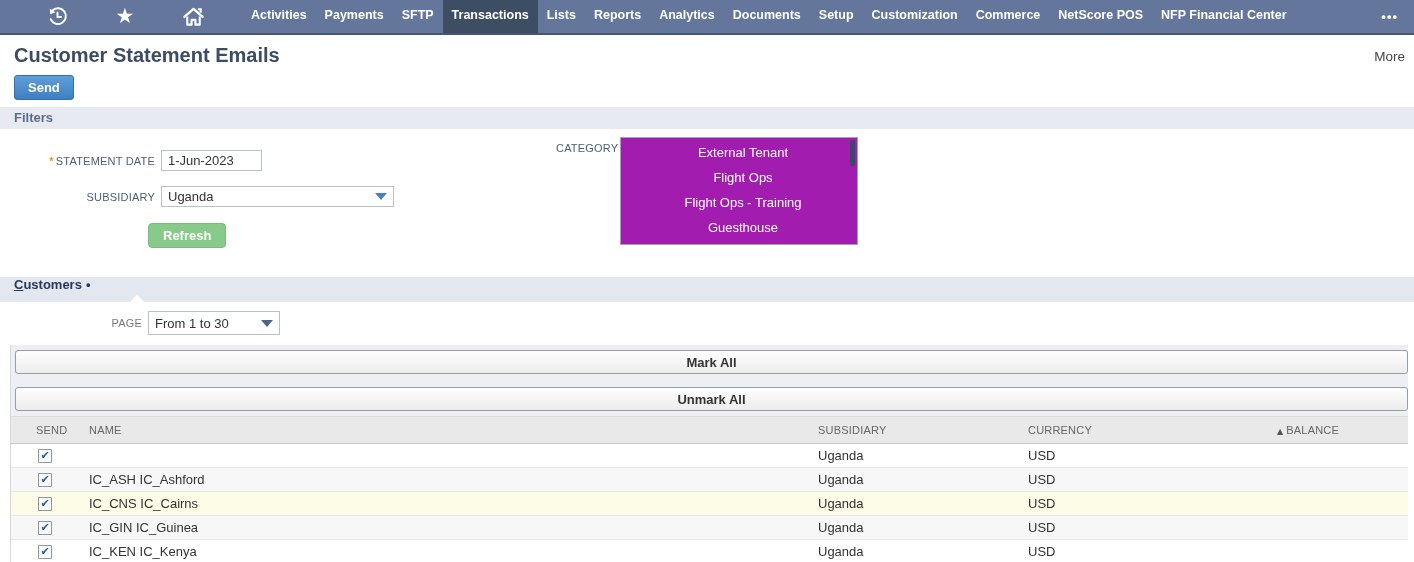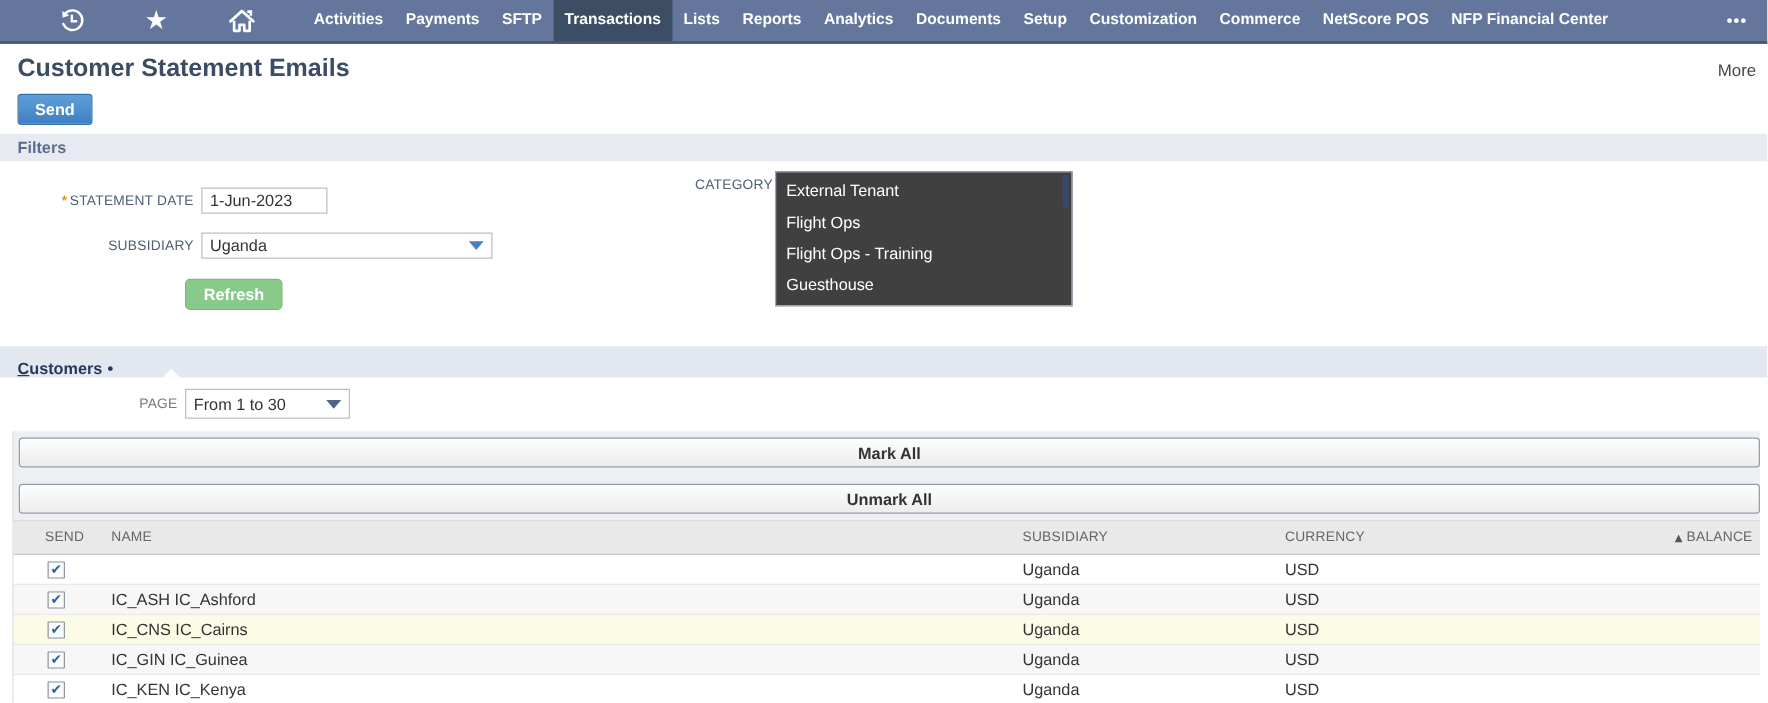--- a/index.html
+++ b/index.html
@@ -44,29 +44,29 @@
     width:233px; height:21px; border:1px solid #b8c1ce; background:#fff;
     padding:0 6px; cursor:pointer; }
   .selectbox .sel-text { font-size:13px; color:#333; }
   .tri { width:0; height:0; border-left:6px solid transparent; border-right:6px solid transparent;
     border-top:7px solid #4a7ec1; }
   .refresh-btn { margin:16px 0 0 134px; background:#87ca89; border:1px solid #7abc7c;
     border-radius:4px; color:#fff; font-weight:700; font-size:13px; padding:4px 14px;
     cursor:pointer; font-family:"Liberation Sans","DejaVu Sans",sans-serif; }
   .category-group { position:absolute; left:556px; top:8px; display:flex; }
   .category-group .flabel { width:58px; margin-top:5px; }
-  .listbox { position:relative; width:238px; height:108px; background:#404040;
-    border:1px solid #9aa6b8; overflow:hidden; padding-top:2px; }
+  .listbox { position:relative; width:238px; height:108px; background:#a21caf;
+    border:1px solid #9aa6b8; overflow:hidden; padding-top:2px;text-align:center; }
   .listbox .opt { color:#fff; font-size:13px; padding:5px 0 5px 8px; cursor:pointer; }
   .scroll-thumb { position:absolute; top:2px; right:2px; width:5px; height:26px;
     background:#394a66; border-radius:2px; }
 
   
   .tab-bar { position:relative; margin-top:12px; height:25px; background:#e3e7ef;
-    padding-left:14px; display:flex; align-items:flex-end; }
+    padding-left:14px; display:flex; align-items:flex-start; }
   .tab-label { font-size:13px; font-weight:700; color:#24395c; cursor:pointer; }
   .tab-bullet { font-size:13px; font-weight:700; color:#24395c; margin-left:4px; }
   .tab-notch { position:absolute; left:130px; bottom:0; width:0; height:0;
     border-left:7px solid transparent; border-right:7px solid transparent;
     border-bottom:7px solid #fff; }
 
   .page-row { display:flex; align-items:center; padding:9px 0 10px 14px; }
   .page-row .flabel { width:128px; color:#76797c; }
   .page-select { width:132px; height:24px; }
   .page-select .tri { border-top-color:#4e6586; }
@@ -78,21 +78,21 @@
     border-radius:3px; font-size:13px; font-weight:700; color:#333; height:24px;
     padding:0 13px; cursor:pointer; font-family:"Liberation Sans","DejaVu Sans",sans-serif; }
 
   .thead-row, .trow { display:grid; grid-template-columns:70px 1fr 210px 200px 194px; }
   .thead-row { background:#e9e9e9; border-top:1px solid #d8dadd; border-bottom:1px solid #c8c8c8;
     height:28px; align-items:center; }
   .hcell { font-size:11px; color:#666; letter-spacing:.2px; }
   .col-send { padding-left:25px; }
   .col-name { padding-left:8px; }
   .col-subsidiary, .col-currency { padding-left:14px; }
-  .col-balance { padding-right:6px; text-align:right; }
+  .col-balance { padding-right:6px; text-align:center; }
   .sort-glyph { font-size:8px; color:#555; margin-right:3px;
     font-family:"DejaVu Sans",sans-serif; }
 
   .trow { height:24px; align-items:center; border-bottom:1px solid #e8e8e8; background:#fff; }
   .trow.alt { background:#f7f7f7; }
   .trow.hl { background:#fcfbe6; }
   .cell { font-size:13px; color:#333; overflow:hidden; white-space:nowrap; }
   .cell.col-send { padding-left:27px; }
   .checkbox { width:14px; height:14px; border:1px solid #8e98a3; background:#fbfbfb;
     display:flex; align-items:center; justify-content:center; cursor:pointer;

